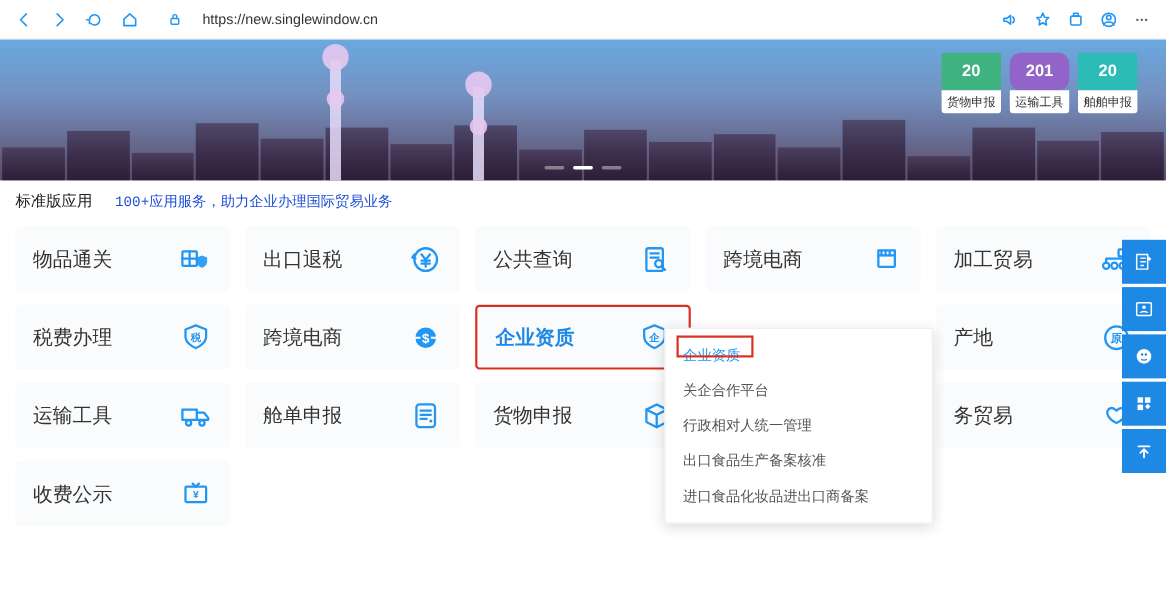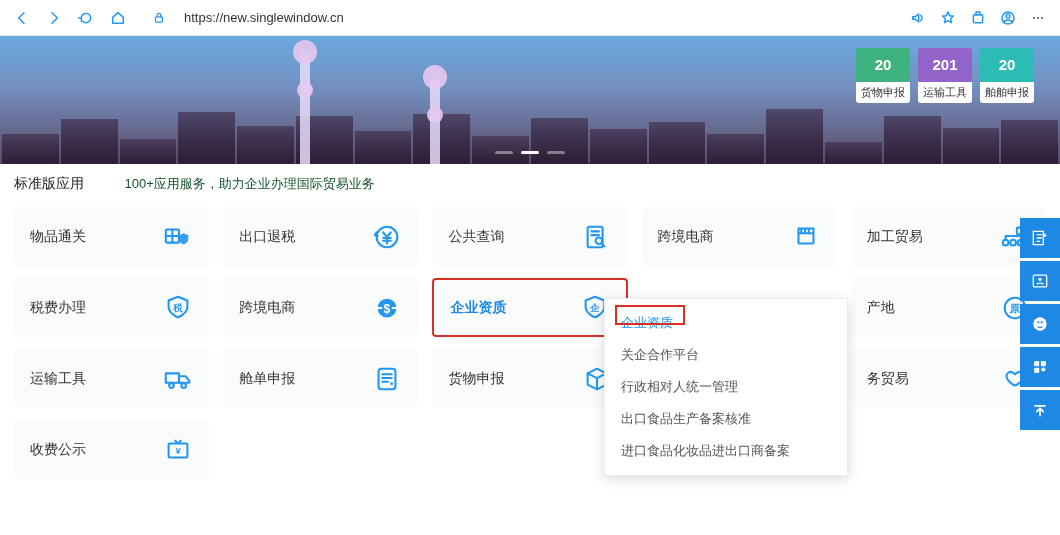--- a/index.html
+++ b/index.html
@@ -22,31 +22,31 @@
     .city { position:absolute; bottom:0; left:0; right:0; height:55px; display:flex; align-items:flex-end; gap:2px; padding:0 2px; }
     .bldg { background: linear-gradient(180deg, rgba(60,40,70,.6),rgba(40,25,50,.9)); flex:1; }
     .hero-dots { position:absolute; bottom:10px; left:50%; transform:translateX(-50%); display:flex; gap:8px; }
     .hdot { width:18px; height:3px; background: rgba(255,255,255,.4); border-radius:2px; }
     .hdot.active { background: #fff; }
 
     .stat-cards { position: absolute; top: 48px; right: 26px; display: flex; gap: 8px; }
     .stat-card { width: 54px; text-align: center; }
     .stat-num { height: 34px; line-height: 34px; color: #fff; font-size: 15px; font-weight: bold; border-radius: 3px; }
     .sc-green { background: #3fb37f; }
-    .sc-purple { background: #9263c9; }
+    .sc-purple { background: #9263c9; border-radius: 10px; }
     .sc-teal { background: #2dbbb6; }
     .stat-label { background: #fff; font-size: 11px; color: #333; padding: 3px 0; border-radius: 0 0 3px 3px; }
 
     .section { padding: 10px 14px 0; }
     .sec-title { font-size: 14px; font-weight: normal; color: #222; }
-    .sec-sub { font-size: 13px; color: #14532d; margin-left: 36px; }
+    .sec-sub { font-size: 13px; color: #1d4ed8; margin-left: 16px; font-family: Liberation Mono, monospace; }
 
     .tiles { display: grid; grid-template-columns: repeat(5, 1fr); gap: 12px 14px; padding: 14px 14px 0; position: relative; }
     .tile { height: 59px; background: #fafbfc; border-radius: 4px; display: flex; align-items: center; justify-content: space-between; padding: 0 16px; position: relative; }
-    .tile-label { font-size: 14px; color: #333; }
+    .tile-label { font-size: 18px; color: #333; }
     .tile svg { width: 30px; height: 30px; }
     .ic { fill: none; stroke: #2196f3; stroke-width: 2.2; stroke-linecap: round; stroke-linejoin: round; }
     .icf { fill: #2196f3; }
 
     .highlight-red { border: 2.5px solid #d93025; }
 
     .dropdown { position: absolute; top: 298px; left: 604px; width: 244px; background: #fff; box-shadow: 0 3px 12px rgba(0,0,0,.15); border: 1px solid #eee; padding: 8px 0; z-index: 20; }
     .dd-item { font-size: 13px; color: #555; padding: 7px 16px; }
     .dd-first { color: #2196f3; }
     .dd-red-box { position: absolute; top: 6px; left: 10px; border: 2.5px solid #d93025; width: 70px; height: 20px; pointer-events:none; }

